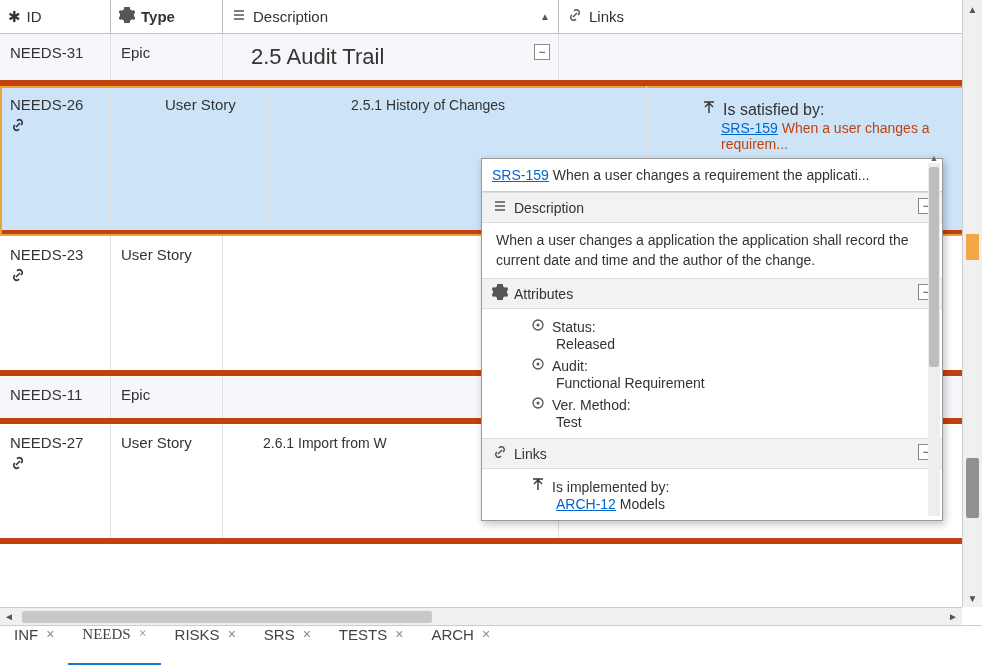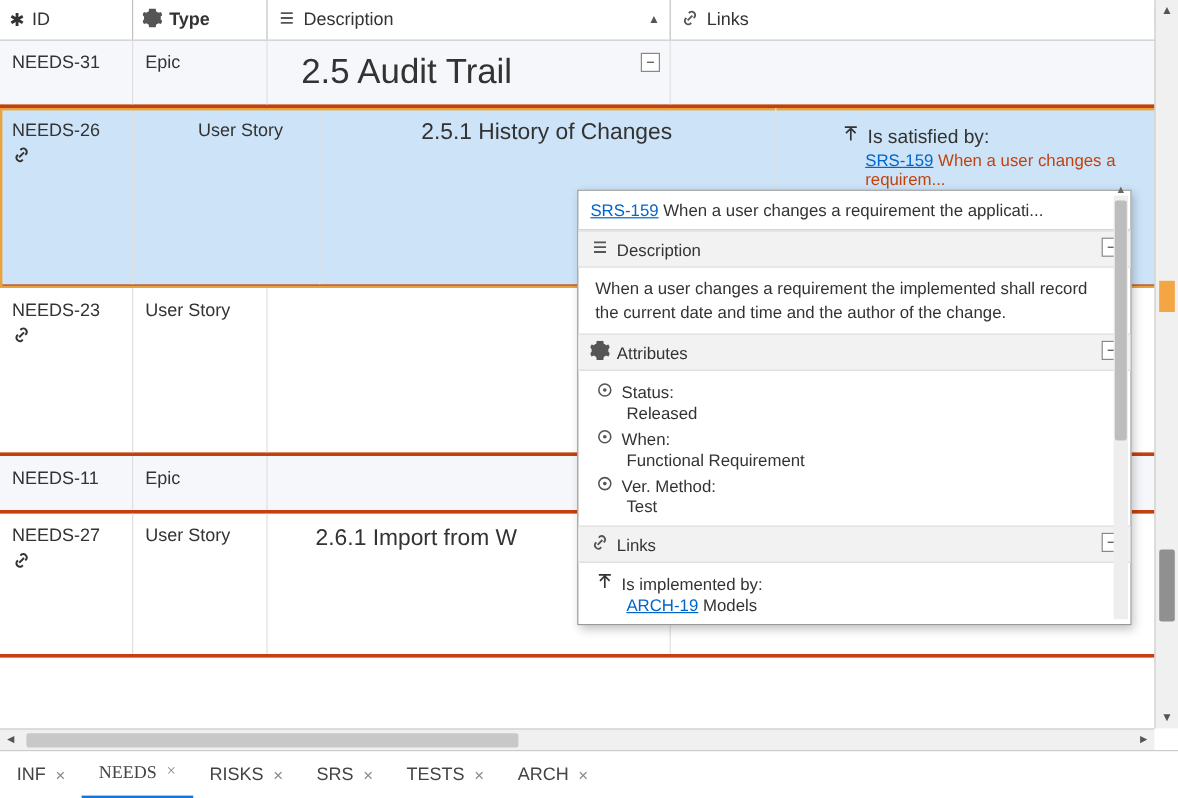--- a/index.html
+++ b/index.html
@@ -39,38 +39,38 @@
 .col-desc { width: 336px; }
 .col-links { flex: 1; }
 .header-cell .sort-ind {
   position: absolute;
   right: 8px;
   font-size: 10px;
   color: #555;
 }
 .row {
   display: flex;
-  border-bottom: 3px solid #c2410c;
+  border-bottom: 6px solid #c2410c;
   min-height: 48px;
   justify-content: center;
 }
 .row.epic { background: #f5f7fa; }
 .row.selected { background: #cde4f8; outline: 2px solid #e8a33d; outline-offset: -2px; gap: 44px; }
 .cell {
   padding: 10px 10px;
   border-right: 1px solid #e0e0e0;
   font-size: 15px;
 }
 .cell.id-cell { width: 111px; }
 .cell.type-cell { width: 112px; }
 .cell.desc-cell { width: 336px; position: relative; padding-left: 28px; }
 .cell.links-cell { flex: 1; font-size: 14px; }
 .desc-cell.indent1 { padding-left: 40px; }
-.desc-title { font-size: 29px; }
-.desc-sub { font-size: 19px; }
+.desc-title { font-size: 22px; }
+.desc-sub { font-size: 14px; }
 .collapse-box {
   position: absolute;
   right: 8px;
   top: 10px;
   width: 16px;
   height: 16px;
   border: 1px solid #888;
   display: flex;
   align-items: center;
   justify-content: center;
@@ -114,21 +114,21 @@
   border-bottom: 1px solid #ddd;
   gap: 6px;
   position: relative;
 }
 .popup-section-head .collapse-box {
   position: absolute;
   right: 8px;
   top: 5px;
 }
 .popup-body { padding: 8px 14px; line-height: 1.4; }
-.popup-attr { padding: 4px 14px; }
+.popup-attr { padding: 4px 14px; margin-left: 34px; }
 .popup-attr-row { display: flex; align-items: center; gap: 6px; margin-top: 4px; }
 .popup-attr-val { padding-left: 26px; margin-bottom: 4px; }
 .popup-scroll {
   position: absolute;
   right: 2px;
   top: 4px;
   bottom: 4px;
   width: 12px;
   background: #eee;
 }
@@ -232,21 +232,20 @@
   bottom: 0;
   height: 40px;
   width: 982px;
   display: flex;
   align-items: center;
   border-top: 1px solid #ccc;
   background: #fff;
 }
 .tab {
   display: flex;
-  align-items: center;
   padding: 0 14px;
   height: 40px;
   gap: 8px;
   font-size: 15px;
   color: #444;
   border-right: none;
 }
 .tab.active {
   border-bottom: 3px solid #1976d2;
   font-weight: 500;
@@ -394,21 +393,21 @@
 
   <div class="popup-section-head">
     <span>
       <svg viewBox="0 0 16 16">
           <path stroke="#555" stroke-width="1.5" d="M3 4h10M3 8h10M3 12h10"></path>
         </svg>
     </span>
     <span>Description</span>
     <span class="collapse-box">−</span>
   </div>
-  <div class="popup-body">When a user changes a requirement the implemented shall record the current date and time and the author of the change.</div>
+  <div class="popup-body">When a user changes a application the application shall record the current date and time and the author of the change.</div>
 
   <div class="popup-section-head">
     <span>
       <svg viewBox="0 0 16 16">
           <path fill="#555" d="M8 5a3 3 0 100 6 3 3 0 000-6zm7 3a7 7 0 00-.1-1.2l1.6-1.2-1.5-2.6-1.9.7a6 6 0 00-2-1.2L10.8 0H5.2l-.3 2.5a6 6 0 00-2 1.2l-1.9-.7L-.5 5.6 1.1 6.8A7 7 0 001 8c0 .4 0 .8.1 1.2L-.5 10.4l1.5 2.6 1.9-.7a6 6 0 002 1.2l.3 2.5h5.6l.3-2.5a6 6 0 002-1.2l1.9.7 1.5-2.6-1.6-1.2c.1-.4.1-.8.1-1.2z"></path>
         </svg>
     </span>
     <span>Attributes</span>
     <span class="collapse-box">−</span>
   </div>
@@ -419,21 +418,21 @@
             <circle cx="8" cy="8" r="1.5" fill="#555"></circle>
           </svg></span>
       <span>Status:</span>
     </div>
     <div class="popup-attr-val">Released</div>
     <div class="popup-attr-row">
       <span><svg viewBox="0 0 16 16">
             <circle cx="8" cy="8" r="5" fill="none" stroke="#555" stroke-width="1.3"></circle>
             <circle cx="8" cy="8" r="1.5" fill="#555"></circle>
           </svg></span>
-      <span>When:</span>
+      <span>Audit:</span>
     </div>
     <div class="popup-attr-val">Functional Requirement</div>
     <div class="popup-attr-row">
       <span><svg viewBox="0 0 16 16">
             <circle cx="8" cy="8" r="5" fill="none" stroke="#555" stroke-width="1.3"></circle>
             <circle cx="8" cy="8" r="1.5" fill="#555"></circle>
           </svg></span>
       <span>Ver. Method:</span>
     </div>
     <div class="popup-attr-val">Test</div>
@@ -449,21 +448,21 @@
     <span class="collapse-box">−</span>
   </div>
   <div class="popup-attr">
     <div class="popup-attr-row">
       <span><svg viewBox="0 0 16 16">
             <path stroke="#333" stroke-width="1.4" fill="none" d="M8 13V3M4 7l4-4 4 4M3 2h10"></path>
           </svg></span>
       <span>Is implemented by:</span>
     </div>
     <div class="popup-attr-val">
-      <a class="link-id">ARCH-19</a>
+      <a class="link-id">ARCH-12</a>
       <span>Models</span>
     </div>
   </div>
 
   <div class="popup-scroll">
     <div class="popup-scroll-arrow top">▲</div>
     <div class="popup-scroll-thumb"></div>
   </div>
 </div>
 

